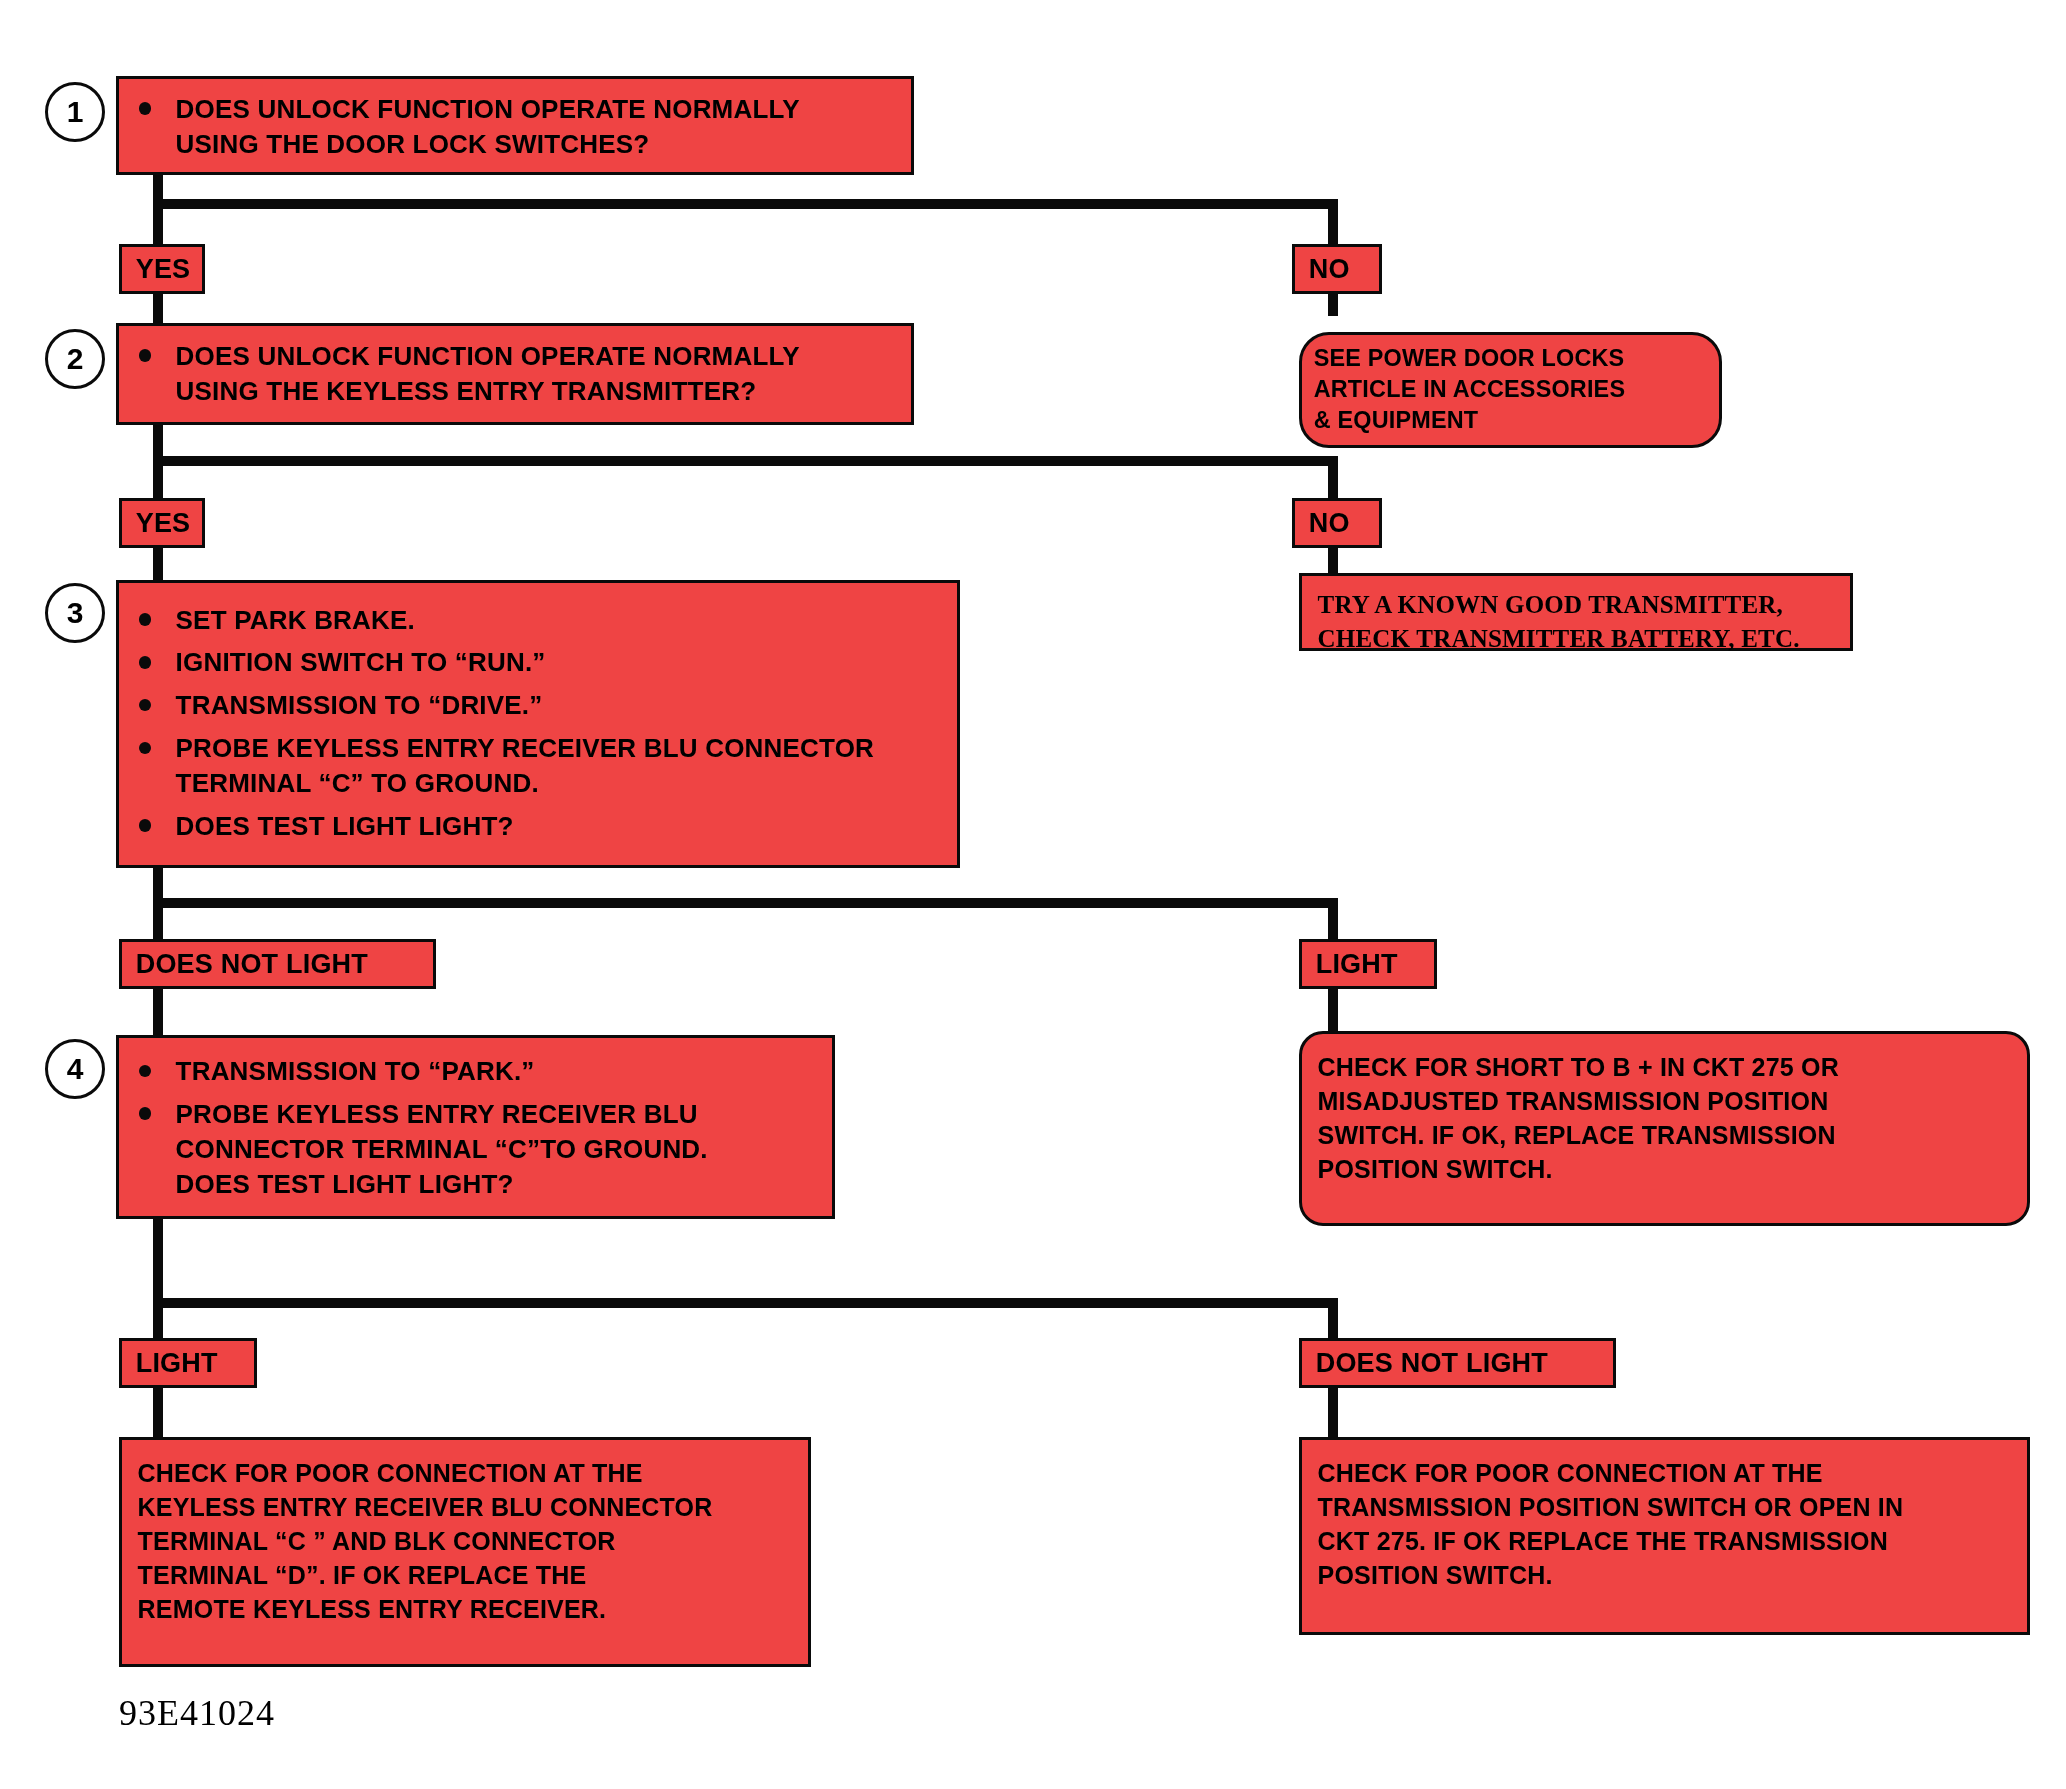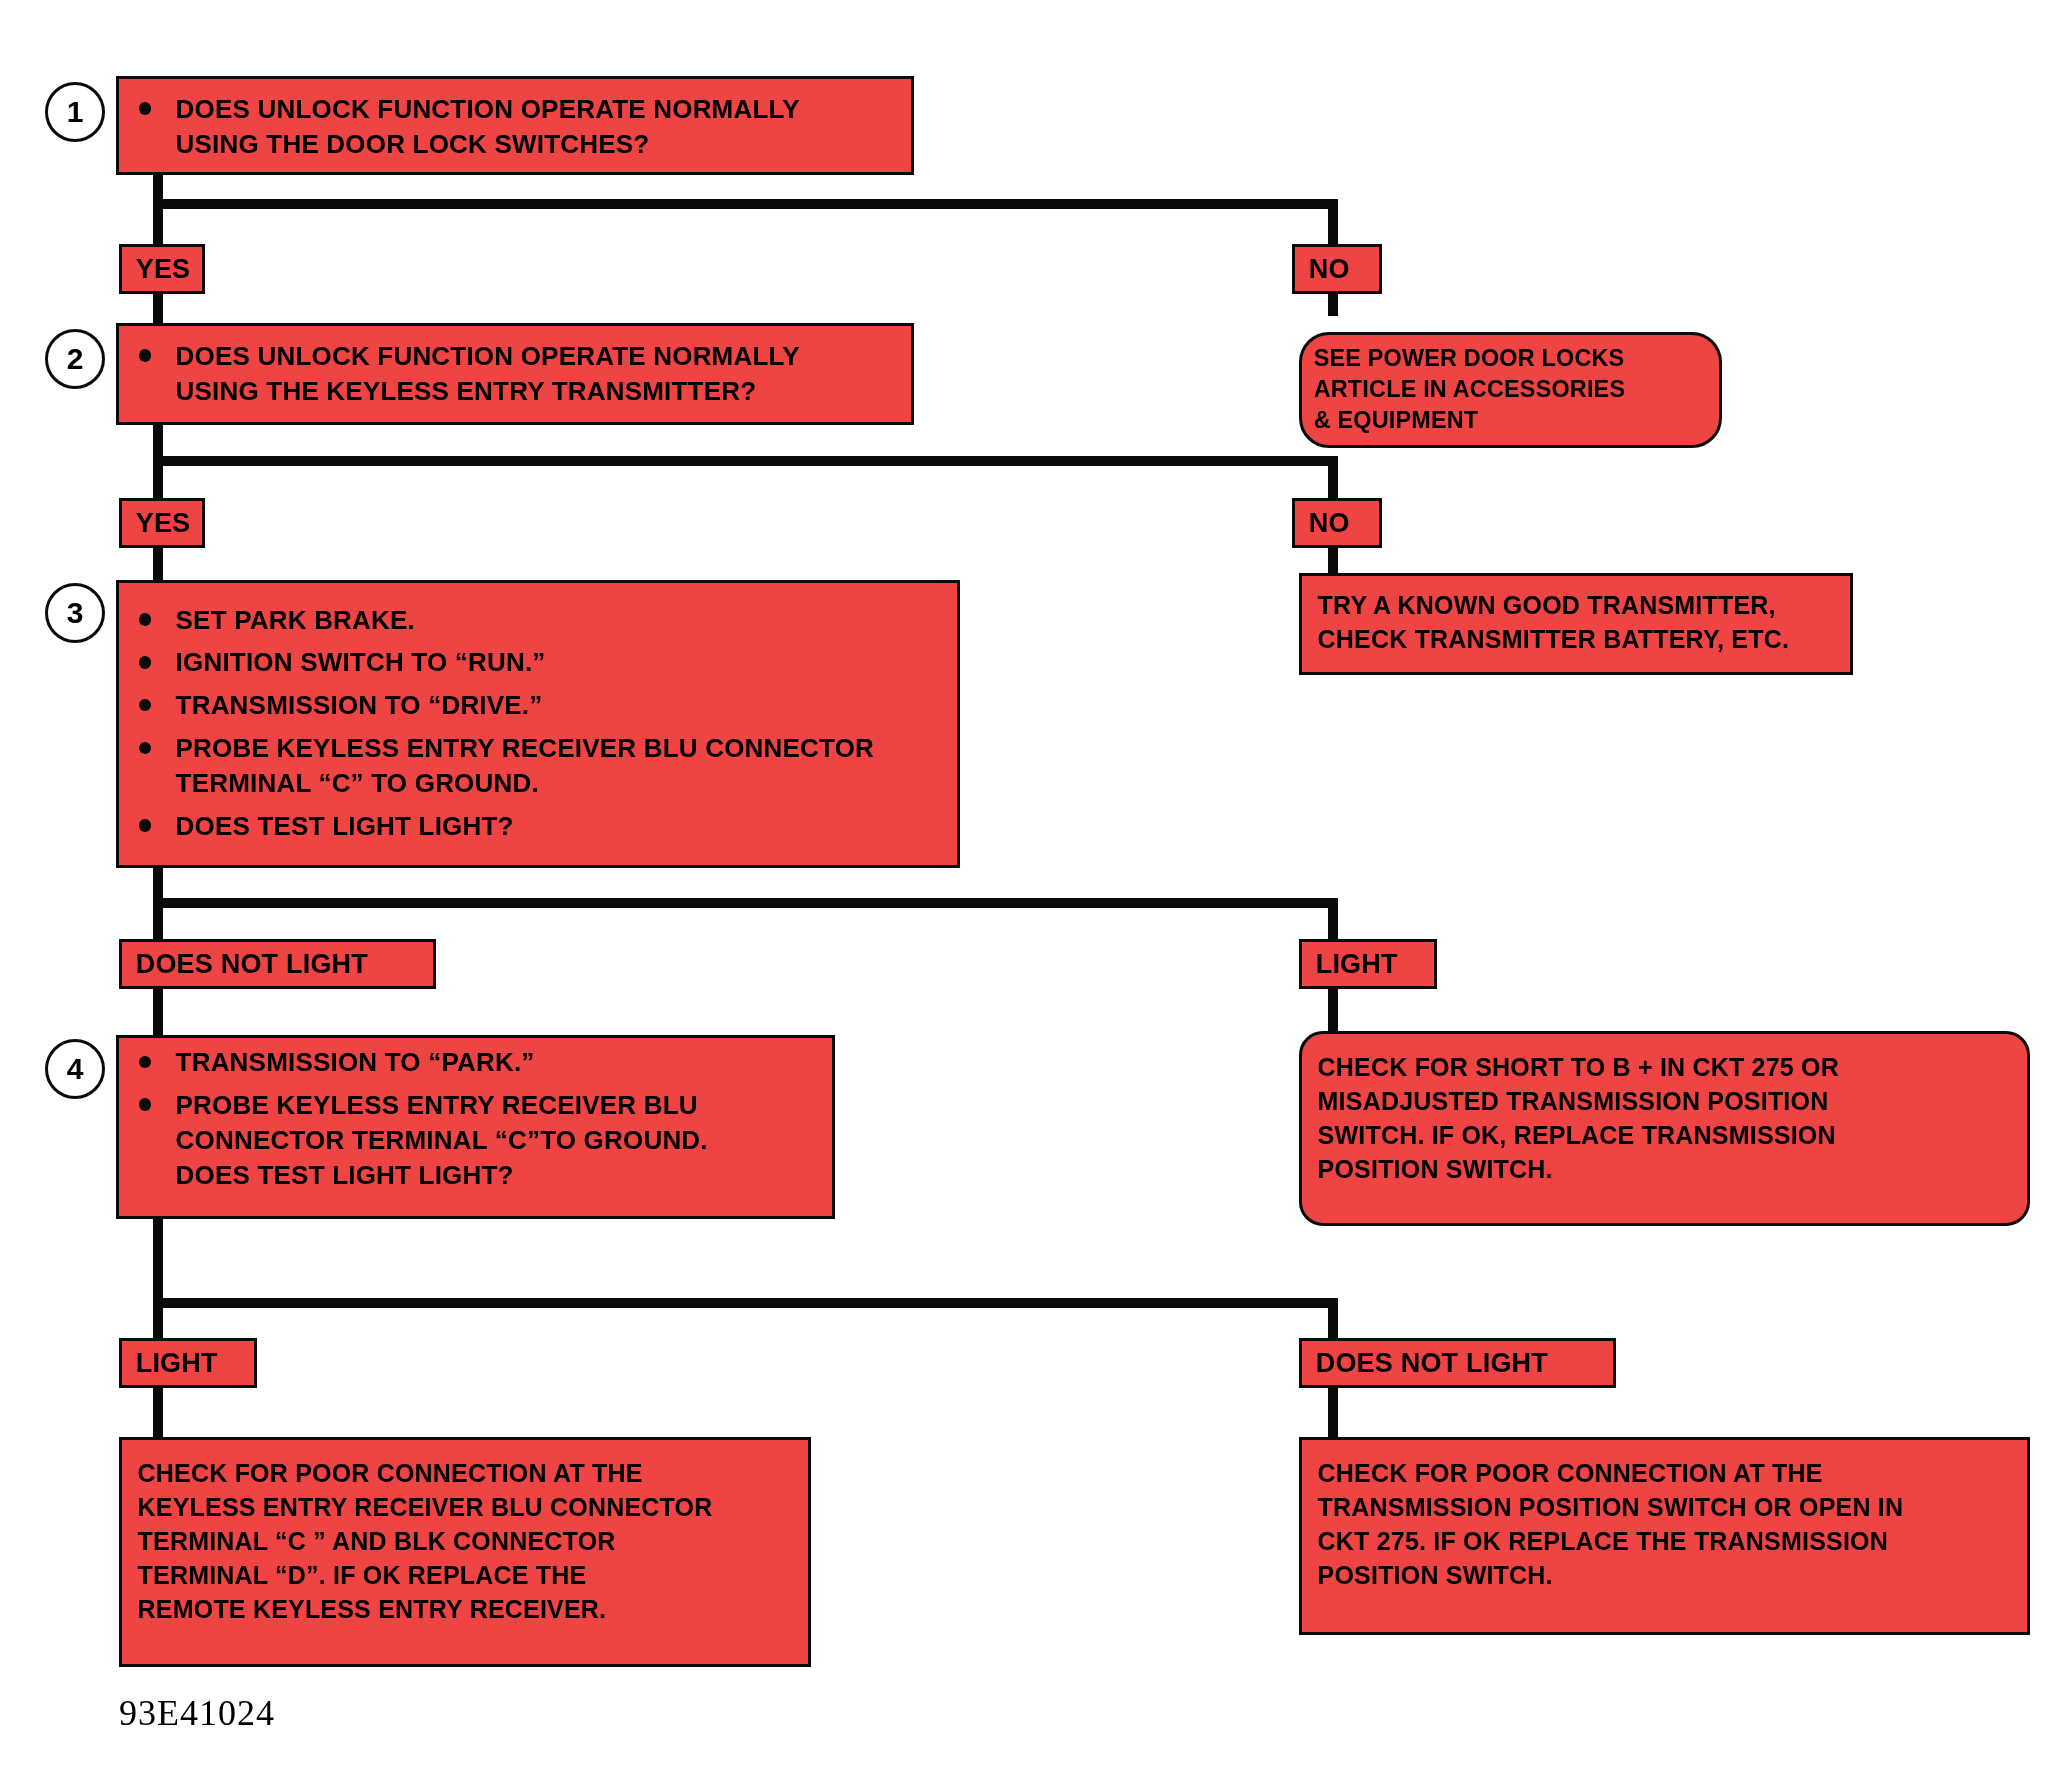--- a/index.html
+++ b/index.html
@@ -138,21 +138,21 @@
     </div>
   </div>
 
   <div class="node label-box" style="left:119px; top:498px; width:86px; height:50px;">
     <span>YES</span>
   </div>
   <div class="node label-box" style="left:1292px; top:498px; width:90px; height:50px;">
     <span>NO</span>
   </div>
 
-  <div class="node outcome" style="left:1299px; top:573px; width:554px; height:102px;">TRY A KNOWN GOOD TRANSMITTER,
+  <div class="node outcome" style="left:1299px; top:573px; width:554px; height:78px;font-family:Liberation Serif, serif;">TRY A KNOWN GOOD TRANSMITTER,
 CHECK TRANSMITTER BATTERY, ETC.</div>
 
   <div class="node qbox" style="left:116px; top:580px; width:844px; height:288px; padding-top:19.5px;">
     <div class="bullet-item">
       <span class="dot"></span>
       <div class="bullet-text">SET PARK BRAKE.</div>
     </div>
     <div class="bullet-item">
       <span class="dot"></span>
       <div class="bullet-text">IGNITION SWITCH TO “RUN.”</div>
@@ -177,21 +177,21 @@
   </div>
   <div class="node label-box" style="left:1299px; top:939px; width:138px; height:50px;">
     <span>LIGHT</span>
   </div>
 
   <div class="node outcome" style="left:1299px; top:1031px; width:731px; height:195px; padding-top:15.6px;border-radius:24px;">CHECK FOR SHORT TO B +  IN CKT 275 OR
 MISADJUSTED TRANSMISSION POSITION
 SWITCH.  IF OK, REPLACE TRANSMISSION
 POSITION SWITCH.</div>
 
-  <div class="node qbox" style="left:116px; top:1035px; width:719px; height:184px; padding-top:7px;">
+  <div class="node qbox" style="left:116px; top:1035px; width:719px; height:184px; padding-top:16px;">
     <div class="bullet-item">
       <span class="dot"></span>
       <div class="bullet-text">TRANSMISSION TO “PARK.”</div>
     </div>
     <div class="bullet-item">
       <span class="dot"></span>
       <div class="bullet-text">PROBE KEYLESS ENTRY RECEIVER BLU
 CONNECTOR TERMINAL “C”TO GROUND.
 DOES TEST LIGHT LIGHT?</div>
     </div>

